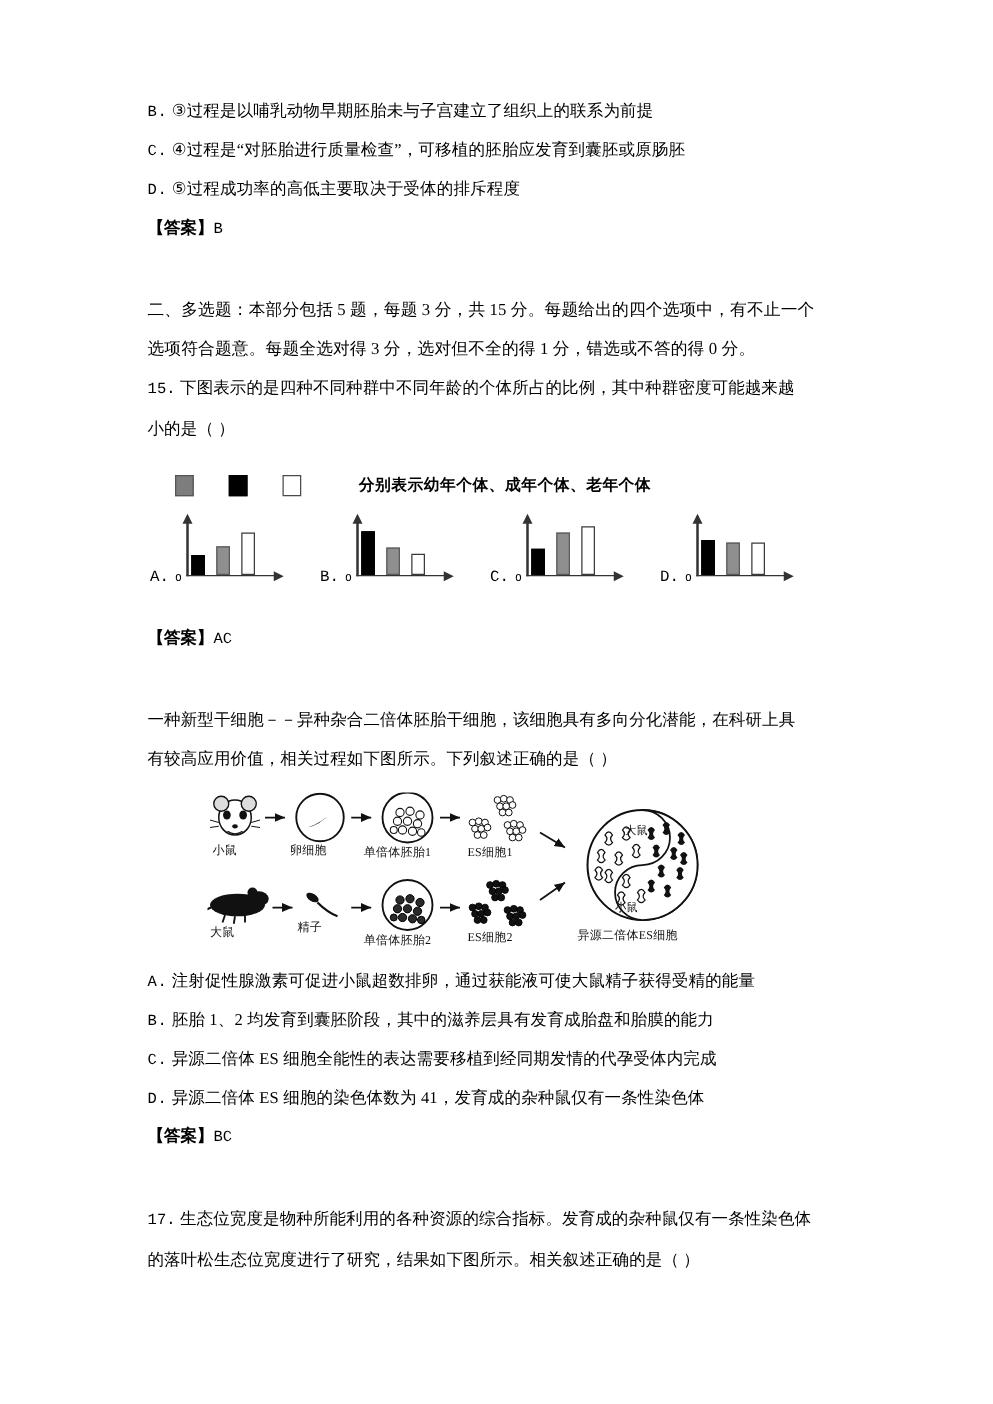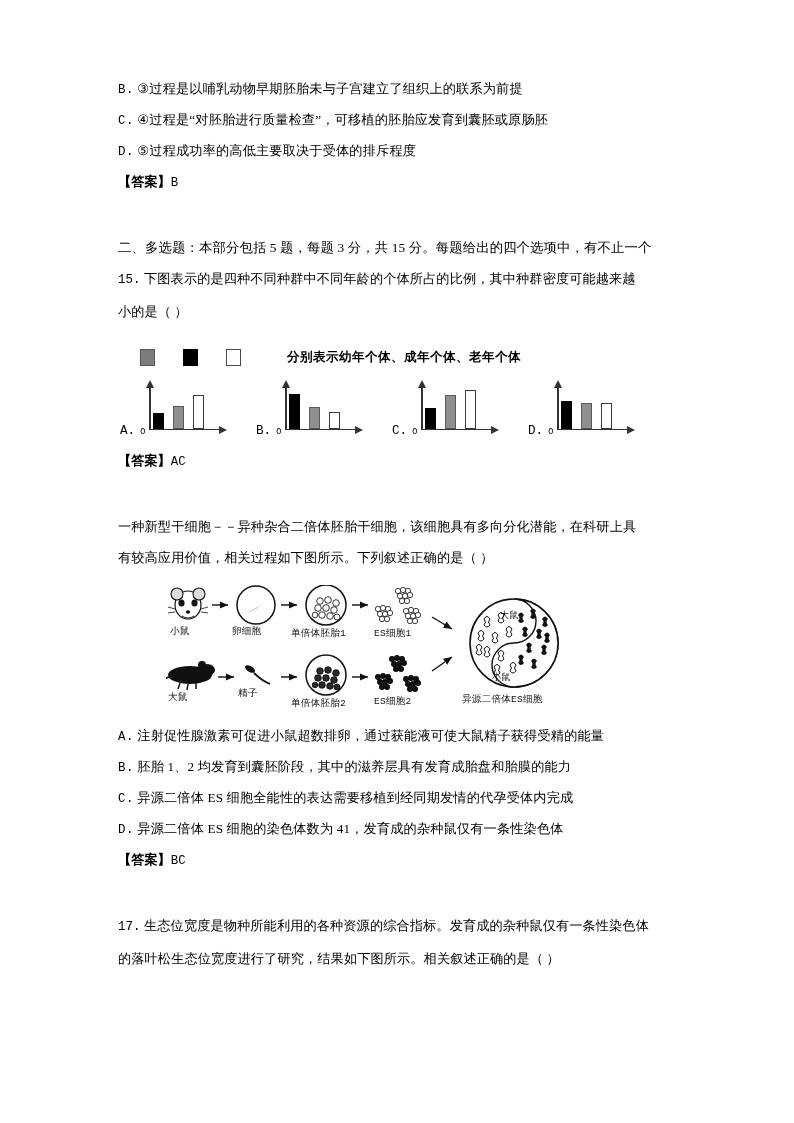--- a/index.html
+++ b/index.html
@@ -179,21 +179,20 @@
     height: 128px;
     margin-top: 12px;
     margin-left: 48px;
   }
   .bio-label {
     position: absolute;
     font-size: 9.6px;
     letter-spacing: 0.2px;
     white-space: nowrap;
     color: #111;
-    font-family: Liberation Mono, monospace;
   }
 
   
 </style>
 </head>
 <body>
 
 <div class="page">
  <div class="content">
 
@@ -209,20 +208,21 @@
     <span class="opt-label">D.</span>
     <span>⑤过程成功率的高低主要取决于受体的排斥程度</span>
   </div>
   <div class="answer-line">
     <span>【答案】</span><span class="ansval">B</span>
   </div>
 
   <div class="gap-lg"></div>
 
   <div class="section-head">二、多选题：本部分包括 5 题，每题 3 分，共 15 分。每题给出的四个选项中，有不止一个</div>
+  <div class="section-head">选项符合题意。每题全选对得 3 分，选对但不全的得 1 分，错选或不答的得 0 分。</div>
 
   <div class="q-text">
     <span class="q-num">15.</span>
     <span>下图表示的是四种不同种群中不同年龄的个体所占的比例，其中种群密度可能越来越</span>
   </div>
   <div class="q-text">小的是（      ）</div>
 
   <div class="legend">
     <span class="swatch gray"></span>
     <span class="swatch black"></span>
@@ -291,21 +291,21 @@
         <div class="bars">
           <span class="bar b-black" style="height: 27.6px;"></span>
           <span class="bar b-gray" style="height: 25.76px;"></span>
           <span class="bar b-white" style="height: 25.76px;"></span>
         </div>
       </div>
     </div>
 
   </div>
 
-  <div class="answer-line" style="margin-top:6px;">
+  <div class="answer-line" style="margin-top:24px;">
     <span>【答案】</span><span class="ansval">AC</span>
   </div>
 
   <div class="gap-lg"></div>
 
   <div class="q-text">一种新型干细胞－－异种杂合二倍体胚胎干细胞，该细胞具有多向分化潜能，在科研上具</div>
   <div class="q-text">有较高应用价值，相关过程如下图所示。下列叙述正确的是（      ）</div>
 
   <div class="bio-figure">
     <svg width="420" height="128" viewBox="0 0 420 128">

